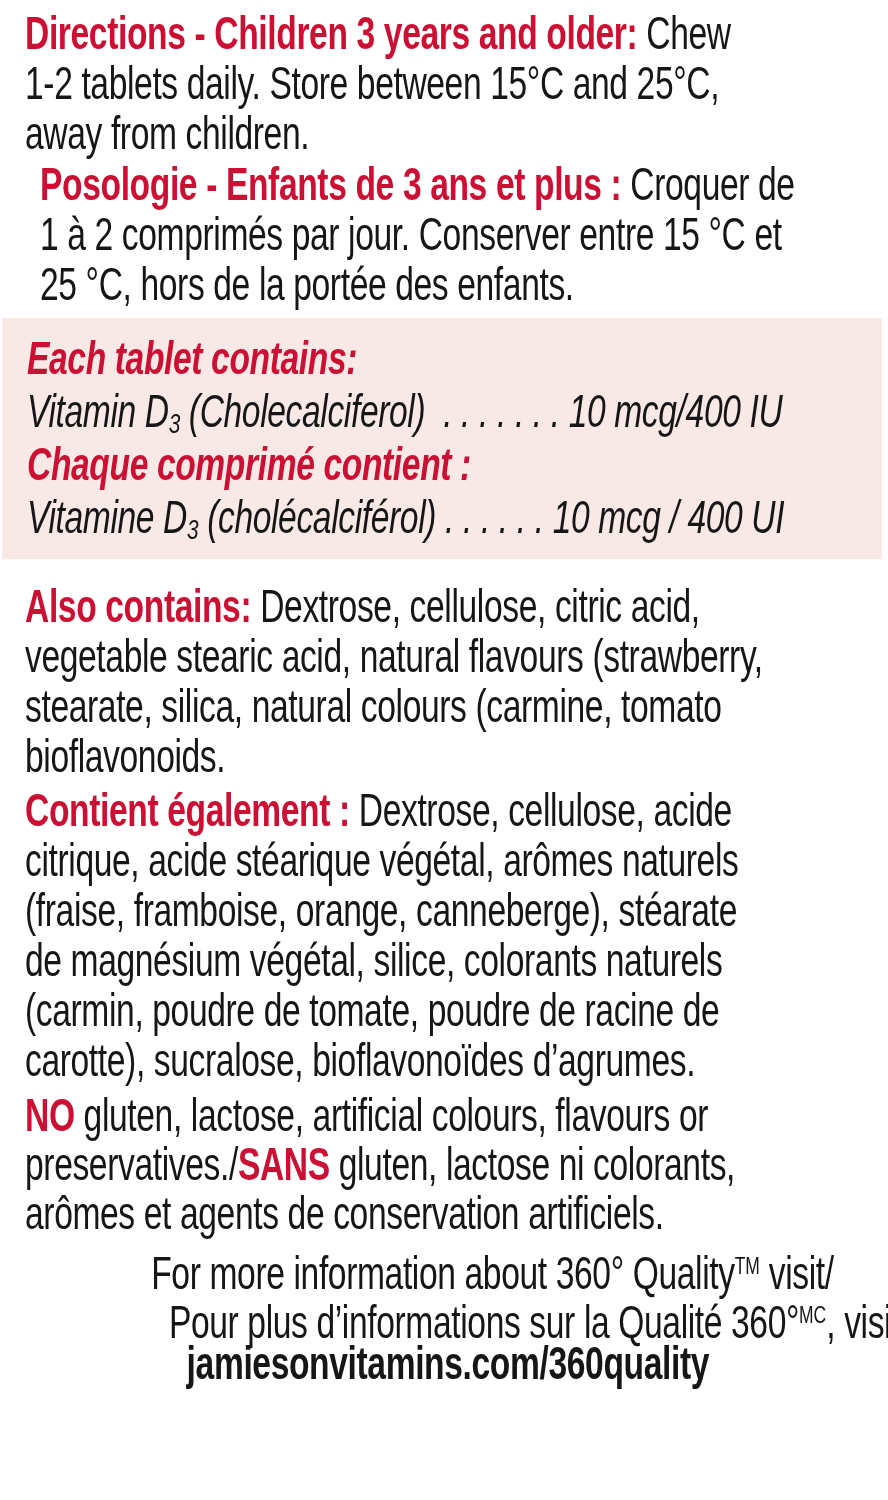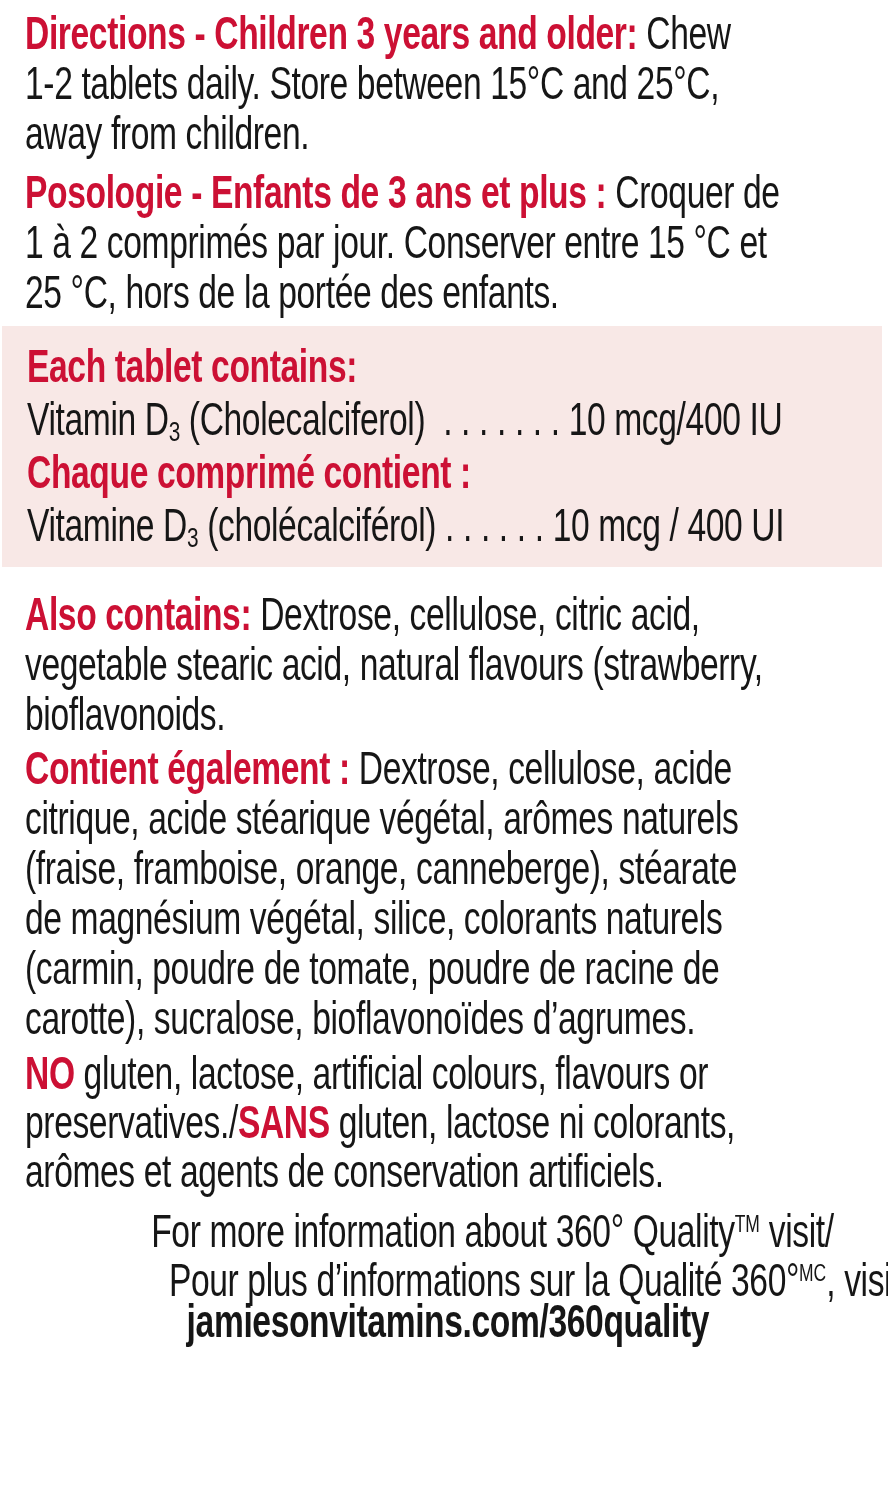--- a/index.html
+++ b/index.html
@@ -36,29 +36,29 @@
     letter-spacing: -0.5px;
     white-space: pre;
   }
 
   .seg-blk { color: #161616; font-weight: normal; }
   .seg-red { color: var(--red); font-weight: bold; }
   .seg-boldblk { color: #161616; font-weight: bold; }
   .seg-sub { font-size: 62%; vertical-align: -0.22em; }
   .seg-sup { font-size: 52%; vertical-align: 0.62em; letter-spacing: 0; }
 
-  .p1 { margin-bottom: 9px; }
-  .p2 { margin-bottom: 9px; }
+  .p1 { margin-bottom: 1px; }
+  .p2 { margin-bottom: 9px; margin-left: 15px; }
 
   .panel {
     background: var(--panel-bg);
     margin: 0 -12px 22px -23px;
     padding: 14px 0 15px 25px;
   }
-  .panel .ln { height: 53px; line-height: 53px; }
+  .panel .ln { height: 53px; line-height: 53px; font-style: italic; }
 
   .p4 { margin-bottom: 4px; }
   .p5 { margin-bottom: 6px; }
   .p6 { margin-bottom: 3px; }
   .p6 .ln { height: 49px; line-height: 49px; }
 
   .footer .ln { height: 49px; line-height: 49px; text-align: center; }
   .footer .lnx { transform-origin: 50% 50%; }
 </style>
 </head>
@@ -81,20 +81,21 @@
   <section class="para panel">
       <div class="ln"><span class="lnx"><span class="seg-red">Each tablet contains:</span></span></div>
       <div class="ln"><span class="lnx"><span class="seg-blk">Vitamin D</span><span class="seg-sub">3</span><span class="seg-blk"> (Cholecalciferol)  . . . . . . . 10 mcg/400 IU</span></span></div>
       <div class="ln"><span class="lnx"><span class="seg-red">Chaque comprimé contient :</span></span></div>
       <div class="ln"><span class="lnx"><span class="seg-blk">Vitamine D</span><span class="seg-sub">3</span><span class="seg-blk"> (cholécalciférol) . . . . . . 10 mcg / 400 UI</span></span></div>
     </section>
 
   <section class="para p4">
       <div class="ln"><span class="lnx"><span class="seg-red">Also contains:</span><span class="seg-blk"> Dextrose, cellulose, citric acid,</span></span></div>
       <div class="ln"><span class="lnx"><span class="seg-blk">vegetable stearic acid, natural flavours (strawberry,</span></span></div>
+      <div class="ln"><span class="lnx"><span class="seg-blk">stearate, silica, natural colours (carmine, tomato</span></span></div>
       <div class="ln"><span class="lnx"><span class="seg-blk">bioflavonoids.</span></span></div>
     </section>
 
   <section class="para p5">
       <div class="ln"><span class="lnx"><span class="seg-red">Contient également :</span><span class="seg-blk"> Dextrose, cellulose, acide</span></span></div>
       <div class="ln"><span class="lnx"><span class="seg-blk">citrique, acide stéarique végétal, arômes naturels</span></span></div>
       <div class="ln"><span class="lnx"><span class="seg-blk">(fraise, framboise, orange, canneberge), stéarate</span></span></div>
       <div class="ln"><span class="lnx"><span class="seg-blk">de magnésium végétal, silice, colorants naturels</span></span></div>
       <div class="ln"><span class="lnx"><span class="seg-blk">(carmin, poudre de tomate, poudre de racine de</span></span></div>
       <div class="ln"><span class="lnx"><span class="seg-blk">carotte), sucralose, bioflavonoïdes d’agrumes.</span></span></div>

